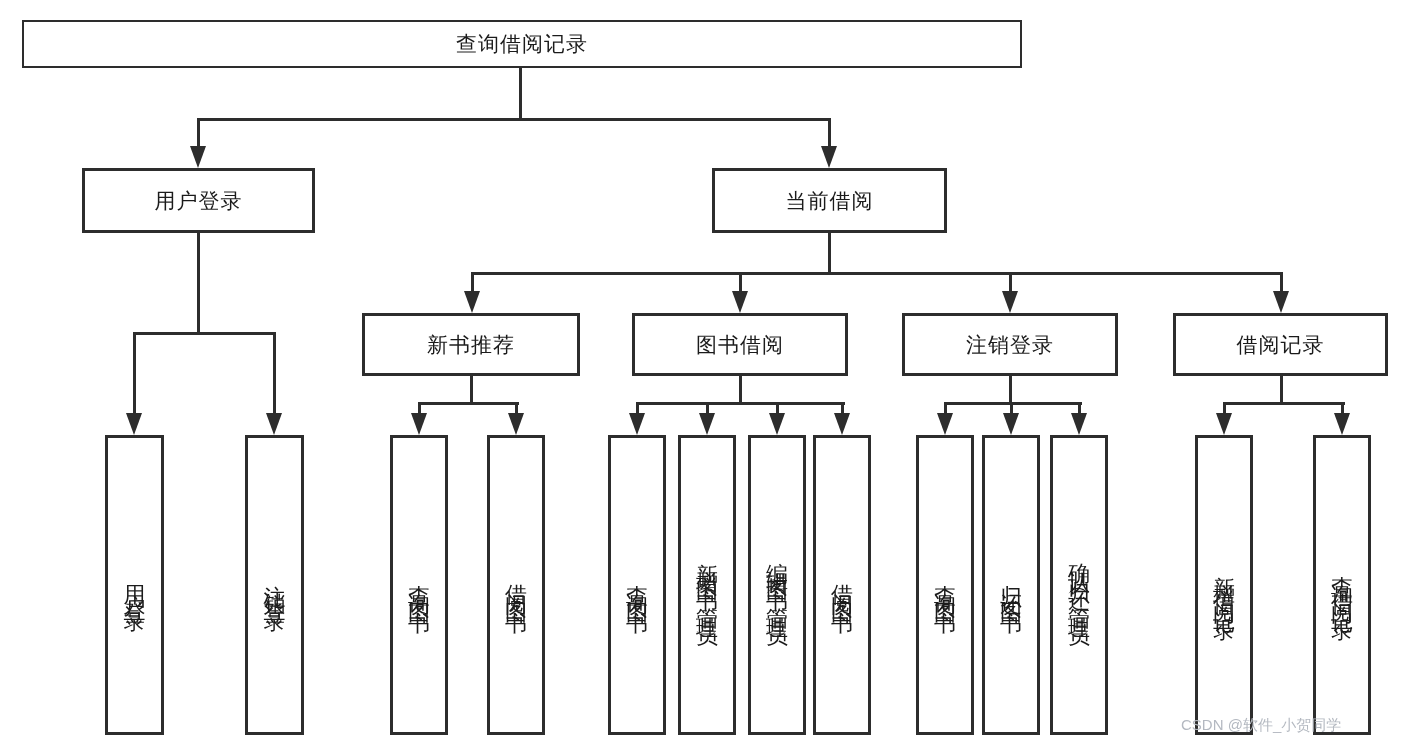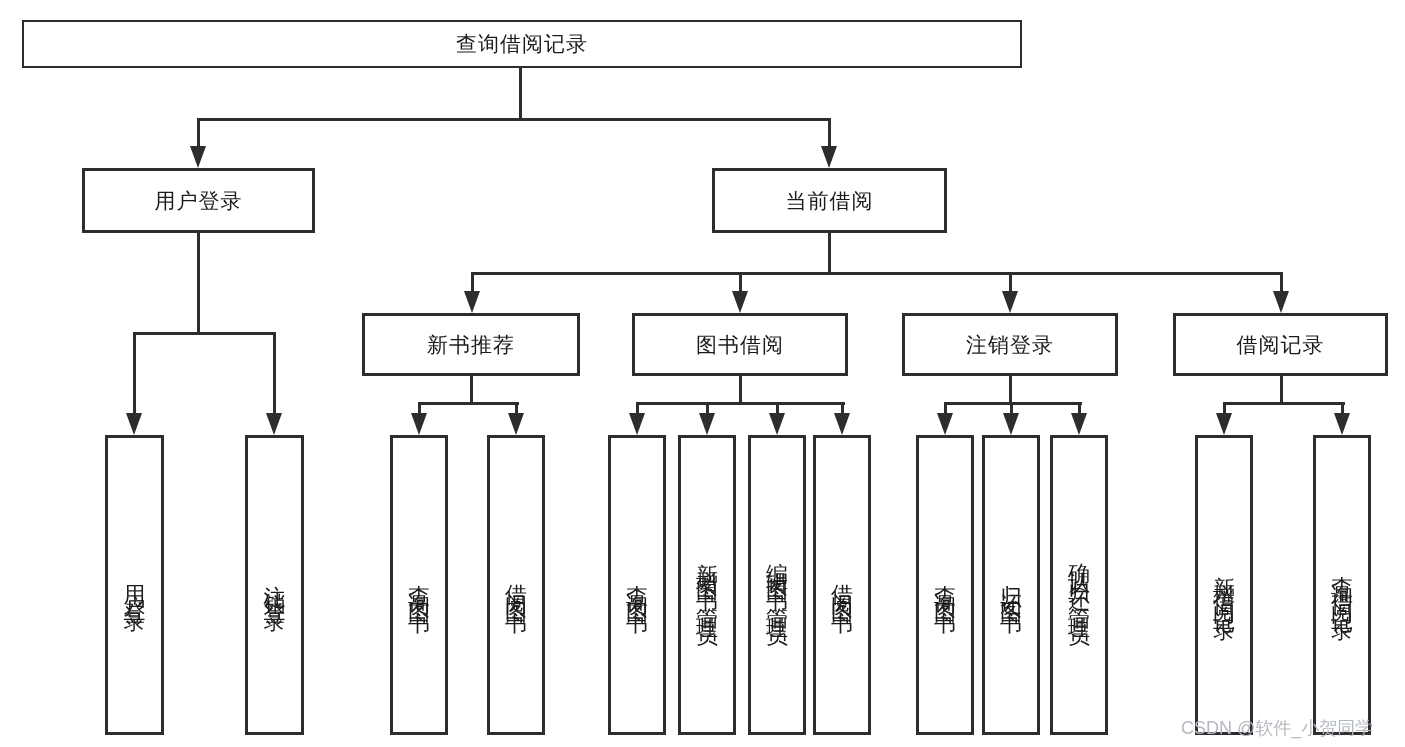--- a/index.html
+++ b/index.html
@@ -44,21 +44,21 @@
     position:absolute;
     width:0;height:0;
     border-left:8px solid transparent;
     border-right:8px solid transparent;
     border-top:22px solid #2d2d2d;
     z-index:1;
   }
   .watermark{
     position:absolute;
     left:1181px;top:716px;
-    font-size:18px;
+    font-size:15px;
     color:#b4b9c1;
     white-space:nowrap;
     z-index:3;
   }
 </style>
 </head>
 <body>
 
 <div class="stage">
 

